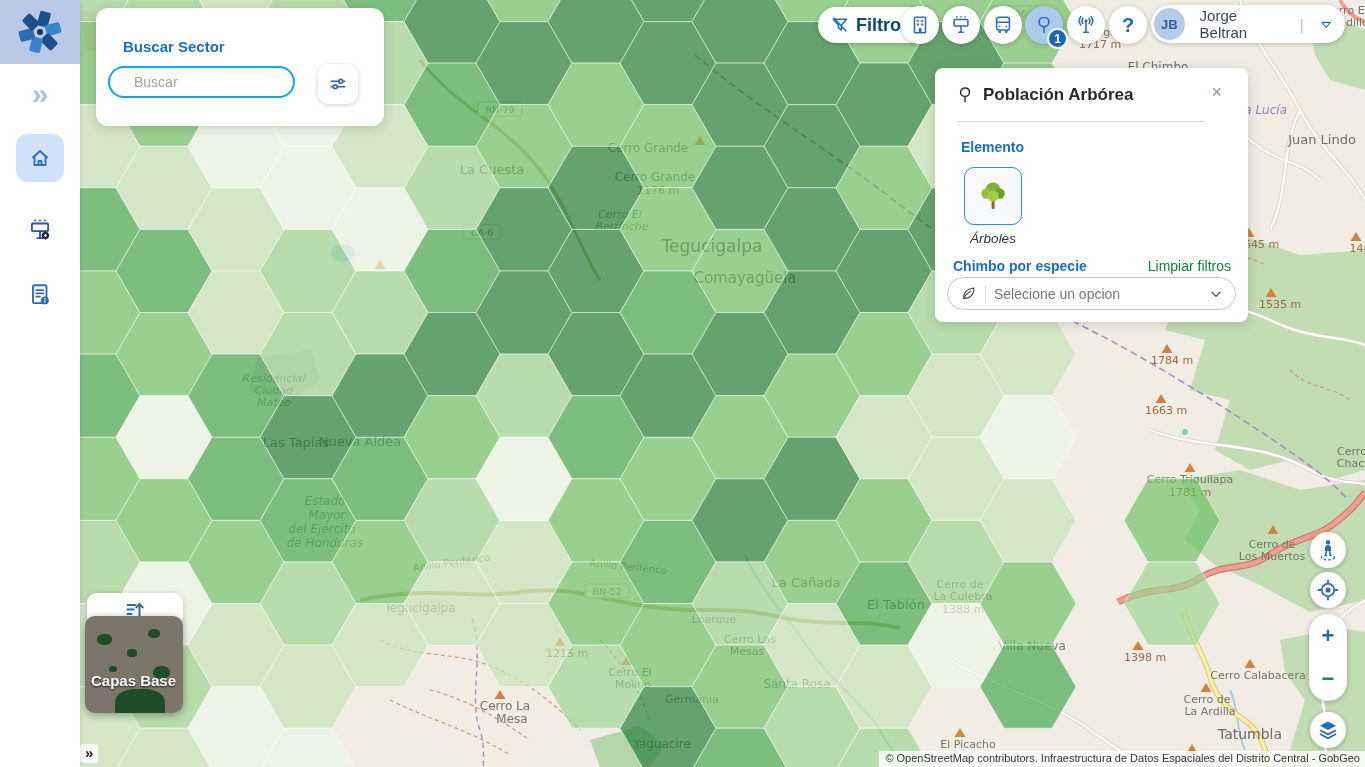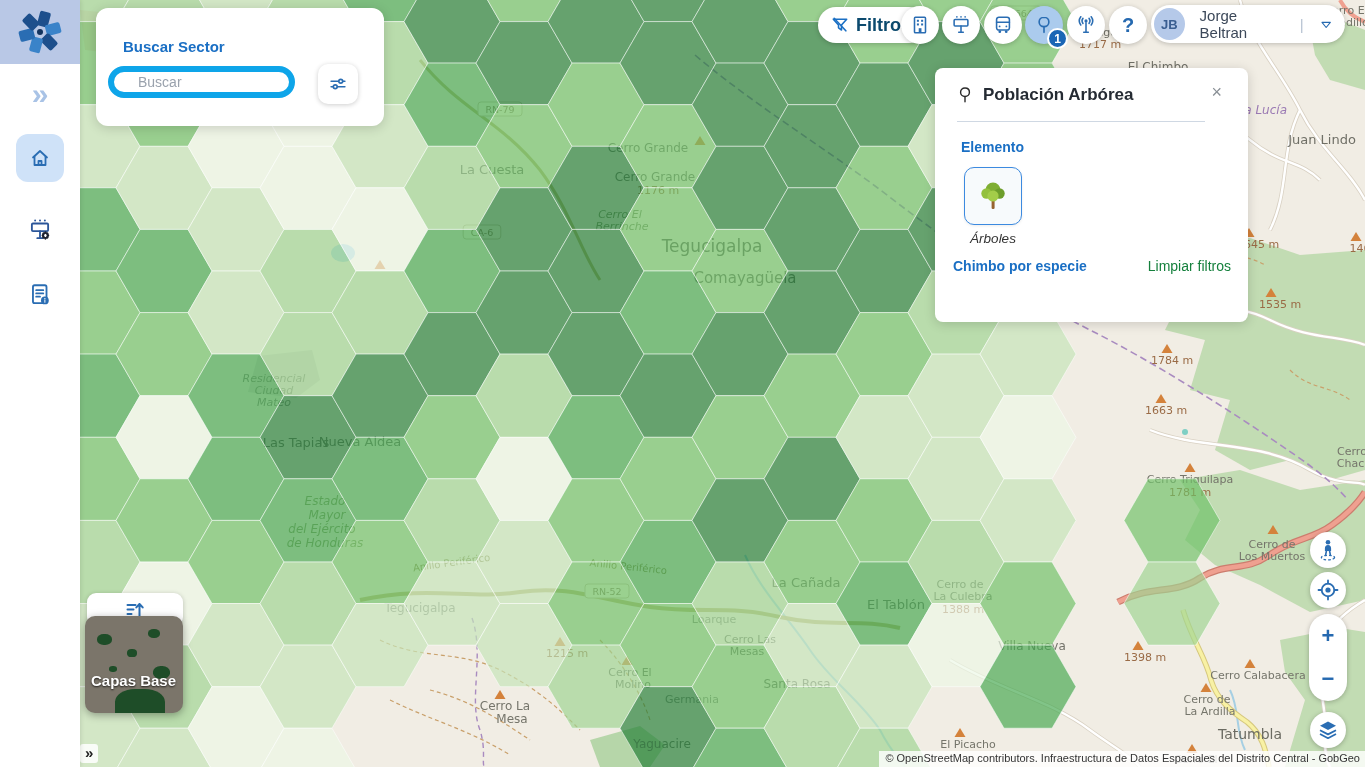--- a/index.html
+++ b/index.html
@@ -18,21 +18,21 @@
                color:#a9c3e6; cursor:pointer; line-height:36px; }
   .sb-home { position:absolute; left:16px; top:134px; width:48px; height:48px; border-radius:12px;
              background:#cfe2f8; display:flex; align-items:center; justify-content:center; cursor:pointer; }
   .sb-icon-btn { position:absolute; left:20px; width:40px; height:40px; display:flex; align-items:center;
                  justify-content:center; cursor:pointer; }
 
   
   .card { position:absolute; background:#fff; border-radius:12px; box-shadow:0 2px 12px rgba(0,0,0,.16); z-index:15; }
   .search-card { left:96px; top:8px; width:288px; height:118px; }
   .search-title { position:absolute; left:27px; top:30px; font-size:15px; font-weight:bold; color:#1a6fc4; }
-  .search-input { position:absolute; left:12px; top:58px; width:187px; height:32px; border:6px solid #0ea5e9;
+  .search-input { position:absolute; left:12px; top:58px; width:187px; height:32px; border:2px solid #0ea5e9;
                   border-radius:16px; padding:0 12px 0 24px; font-size:14px; color:#444; outline:none;
                   font-family:"Liberation Sans", sans-serif; }
   .search-input::placeholder { color:#9aa2ad; }
   .slider-btn { position:absolute; left:222px; top:56px; width:40px; height:40px; border-radius:10px; background:#fff;
                 box-shadow:0 1px 5px rgba(0,0,0,.20); display:flex; align-items:center; justify-content:center; cursor:pointer; }
 
   .pill { position:absolute; background:#fff; border-radius:19px; box-shadow:0 1px 5px rgba(0,0,0,.22);
           display:flex; align-items:center; z-index:15; cursor:pointer; }
   .filtros-pill { left:818px; top:7px; height:36px; padding:0 16px 0 12px; gap:6px; }
   .filtros-pill span { color:#0c4a6e; font-weight:bold; font-size:18px; }
@@ -543,20 +543,31 @@
       <rect x="16.6" y="20" width="3" height="11" rx="1.2" fill="#96632f"></rect>
       <circle cx="18" cy="12" r="7.5" fill="#7fae33"></circle>
       <circle cx="11.5" cy="15.5" r="5.2" fill="#93c13d"></circle>
       <circle cx="24.5" cy="15.5" r="5.2" fill="#6d9e2b"></circle>
       <circle cx="18" cy="18" r="5.6" fill="#a3cd49"></circle>
     </svg>
   </div>
   <div class="element-label">Árboles</div>
   <div class="filter-label">Chimbo por especie</div>
   <div class="clear-label">Limpiar filtros</div>
+  <div class="species-select">
+    <svg width="17" height="17" viewBox="0 0 24 24" fill="none" stroke="#555" stroke-width="1.7" stroke-linecap="round">
+      <path d="M5 19C5 10.5 10.5 5 19.5 4.5 20 13.5 14.5 19 5 19Z"></path>
+      <path d="M5 19c3-5 6-8 10-10.5"></path>
+    </svg>
+    <div class="select-divider"></div>
+    <span class="select-placeholder">Selecione un opcion</span>
+    <svg width="14" height="14" viewBox="0 0 24 24" fill="none" stroke="#555" stroke-width="2.2" stroke-linecap="round" stroke-linejoin="round">
+      <path d="M5 9l7 7 7-7"></path>
+    </svg>
+  </div>
 </div>
 
 <div class="sort-btn">
   <svg width="24" height="24" viewBox="0 0 24 24" fill="none" stroke="#2a6db3" stroke-width="2" stroke-linecap="round" stroke-linejoin="round">
     <path d="M4.5 7h8M4.5 11.5h6M4.5 16h4"></path>
     <path d="M16.5 18V6M16.5 6l-3.2 3.4M16.5 6l3.2 3.4"></path>
   </svg>
 </div>
 
 <div class="base-tile">

